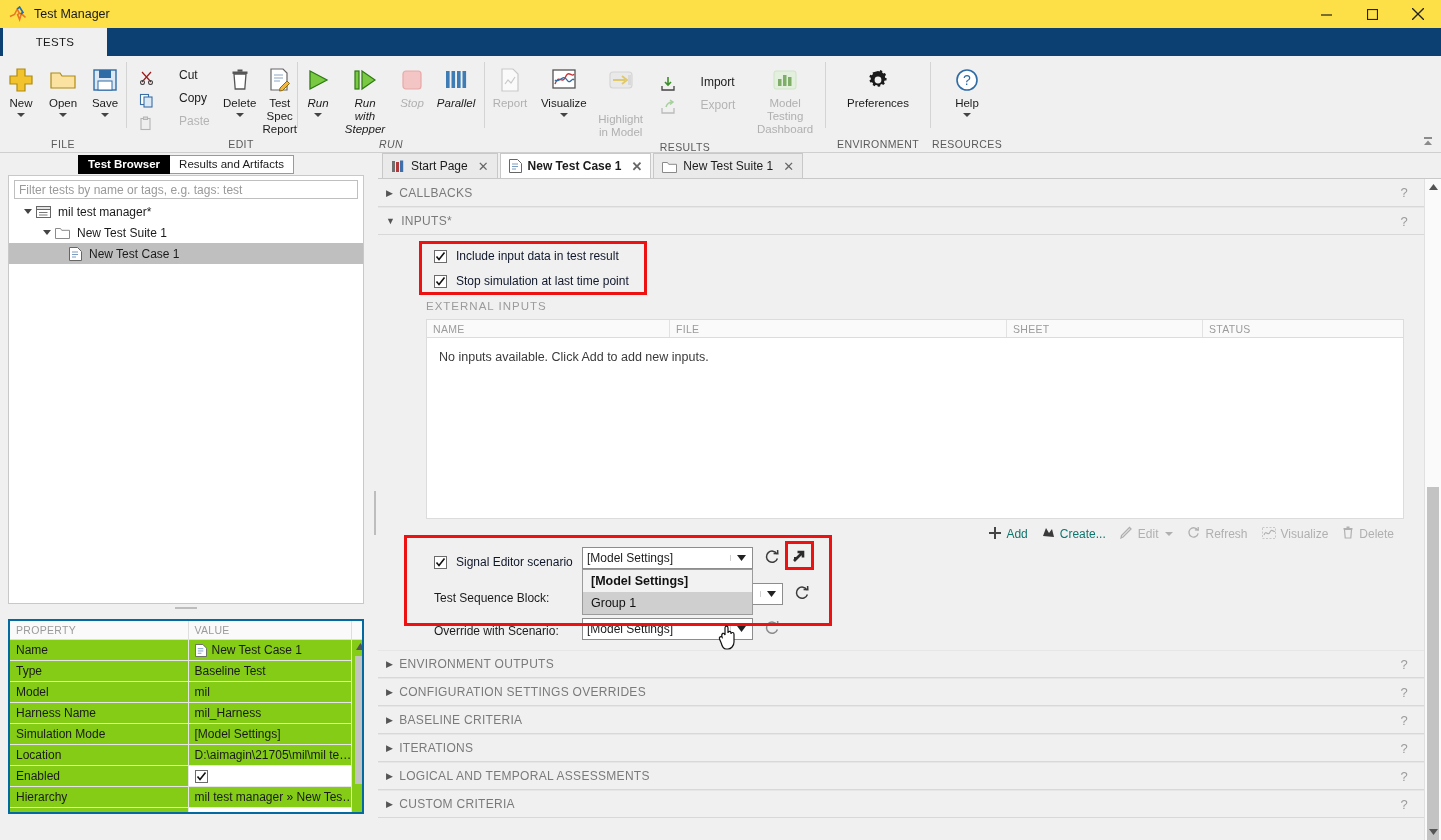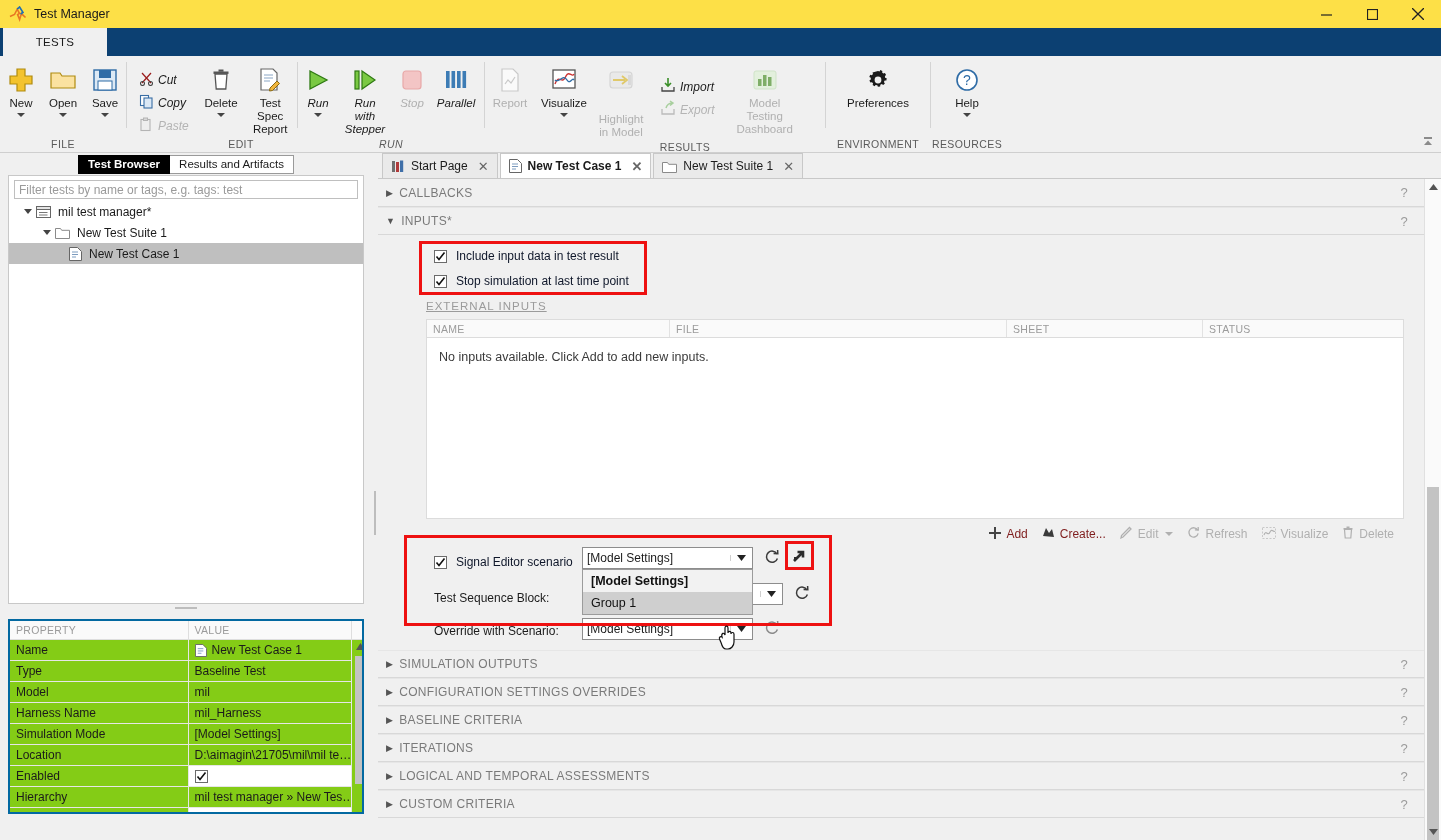--- a/index.html
+++ b/index.html
@@ -46,22 +46,22 @@
   .bigbtn {
     width:auto; min-width:40px; display:flex; flex-direction:column; align-items:center;
     padding:2px 7px; font-size:11.5px; color:#1b1b1b; text-align:center; line-height:13px;
     cursor:default;
   }
   .bigbtn .ic { height:34px; display:flex; align-items:center; justify-content:center; }
   .bigbtn.dis { color:#b0b0b0; }
   .caret-dn { width:0;height:0;border-left:4px solid transparent;border-right:4px solid transparent;
               border-top:4px solid #444; margin-top:3px; }
   .smallcol { display:flex; flex-direction:column; justify-content:flex-start; padding:2px 6px 0 6px;}
-  .smallbtn { display:flex; align-items:flex-end; gap:3px; padding:2px 4px; font-size:12px;
-              color:#1b1b1b; height:23px;font-style:italic; }
+  .smallbtn { display:flex; align-items:flex-start; gap:24px; padding:2px 4px; font-size:12px;
+              color:#1b1b1b; height:23px; }
   .smallbtn.dis { color:#b4b4b4; }
   .smallbtn .ic { width:18px; height:18px; display:flex; align-items:center; justify-content:center;}
   .ribbon-collapse { position:absolute; right:6px; bottom:3px; width:14px; height:14px; }
   
   .workarea { position:absolute; left:0; top:153px; right:0; bottom:0; background:#f0f0f0; display:flex; }
   
   .leftpanel { width:372px; display:flex; flex-direction:column; position:relative; background:#f0f0f0;}
   .lp-tabs { height:22px; display:flex; align-items:center; justify-content:center; gap:0px; }
   .lp-tab { height:19px; padding:0 9px; display:flex; align-items:center; font-size:11.5px;
             border:1px solid #9a9a9a; }
@@ -102,29 +102,29 @@
   .sect-hdr { height:28px; display:flex; align-items:center; border-bottom:1px solid #d8d8d8;
               border-top:1px solid #e6e6e6; background:#f0f0f0; font-size:12px; color:#7a7a7a;
               letter-spacing:.3px; padding-left:8px; position:relative; }
   .sect-hdr .arrow { margin-right:6px; font-size:9px; color:#555; }
   .sect-hdr .q { position:absolute; right:16px; color:#9b9b9b; font-size:13px; }
   .inputs-body { background:#f0f0f0; position:relative; }
   .chk { width:13px; height:13px; border:1px solid #6b6b6b; background:#fff; display:inline-flex;
          align-items:center; justify-content:center; vertical-align:middle; }
   .chk svg { display:block; }
   .cklbl { font-size:12px; color:#0f172a; margin-left:9px; }
-  .subhead { font-size:11.5px; color:#9b9b9b; letter-spacing:1px;text-decoration:underline; }
+  .subhead { font-size:11.5px; color:#9b9b9b; letter-spacing:1px; }
   .grid { border:1px solid #dcdcdc; background:#fff; }
   .grid-hdr { display:flex; height:18px; background:#fafafa; border-bottom:1px solid #dcdcdc; }
   .grid-hdr div { font-size:10.5px; color:#9b9b9b; letter-spacing:.3px; padding-left:6px;
                   border-right:1px solid #e2e2e2; display:flex; align-items:center; }
   .grid-empty { font-size:12.5px; color:#3a3a3a; padding:12px 0 0 12px; }
   .gridtools { display:flex; justify-content:flex-end; align-items:center; gap:14px;
                padding-right:10px; height:22px; }
-  .gtbtn { display:flex; align-items:center; gap:5px; font-size:12px; color:#7f1d1d; }
+  .gtbtn { display:flex; align-items:center; gap:5px; font-size:12px; color:#0f766e; }
   .gtbtn.dis { color:#b0b0b0; }
   .frow { display:flex; align-items:center; height:30px; }
   .flabel { font-size:12px; color:#1b1b1b; }
   .combo { height:22px; border:1px solid #8d8d8d; background:#fff; display:flex; align-items:center;
            font-size:12px; color:#1b1b1b; }
   .combo .txt { flex:1; padding-left:4px; white-space:nowrap; overflow:hidden; }
   .combo .btn { width:22px; border-left:1px solid #cfcfcf; display:flex; align-items:center;
                 justify-content:center; }
   .dd-popup { position:absolute; background:#f0f0f0; border:1px solid #9b9b9b; z-index:40; }
   .dd-item { height:22px; display:flex; align-items:center; padding-left:8px; font-size:12.5px;
@@ -793,21 +793,21 @@
           <span class="cursor" style="left:340px;top:389px;">
             <svg width="22" height="26" viewBox="0 0 22 26">
               <path d="M4 13 C3 9, 6 8, 7 11 L7 4 C7 1.5, 10 1.5, 10 4 L10 9 C10 6.8, 13 6.8, 13 9 L13 10 C13 8, 16 8, 16 10.2 L16 18 C16 22, 13 25 10 25 L8 25 C5 25, 4 22, 3.2 19 L1.5 15 C0.8 13, 3 12, 4 13 z" fill="#fff" stroke="#111" stroke-width="1.2"></path>
             </svg>
           </span>
 
         </div>
 
         <div class="sect-hdr">
           <span class="arrow">▶</span>
-          <span>SIMULATION OUTPUTS</span>
+          <span>ENVIRONMENT OUTPUTS</span>
           <span class="q">?</span>
         </div>
         <div class="sect-hdr">
           <span class="arrow">▶</span>
           <span>CONFIGURATION SETTINGS OVERRIDES</span>
           <span class="q">?</span>
         </div>
         <div class="sect-hdr">
           <span class="arrow">▶</span>
           <span>BASELINE CRITERIA</span>

